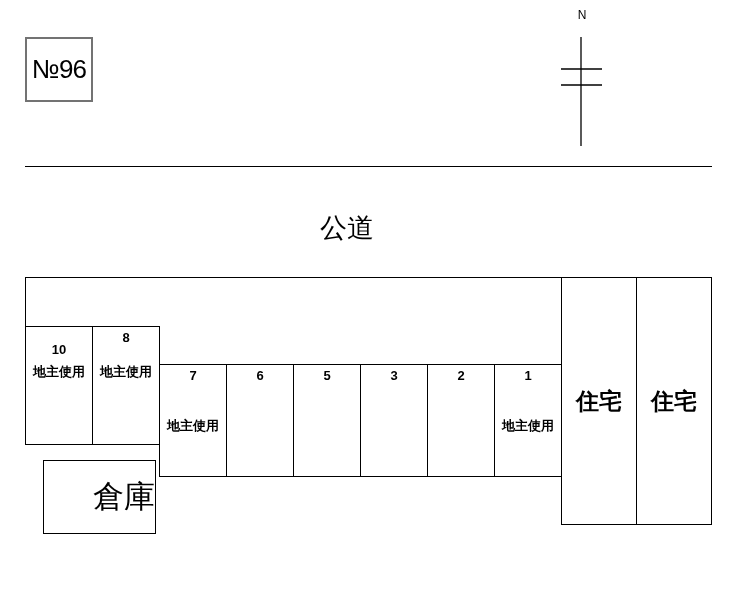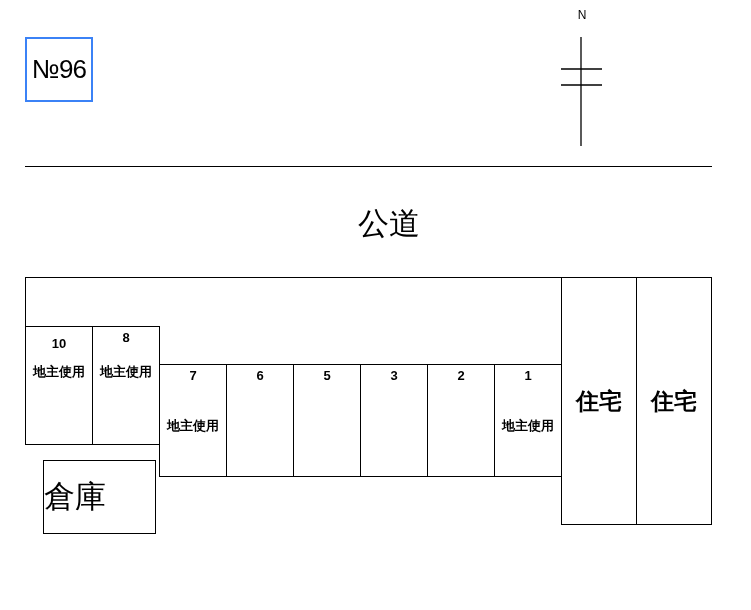--- a/index.html
+++ b/index.html
@@ -1,31 +1,31 @@
 <!DOCTYPE html>
 <html><head>
 <meta charset="utf-8">
 <style>
   html, body { margin: 0; padding: 0; background: #ffffff; }
   body { width: 751px; height: 610px; position: relative; overflow: hidden;
          font-family: "Liberation Sans", "DejaVu Sans", sans-serif; color: #000; }
   .abs { position: absolute; box-sizing: border-box; }
-  .no-box { left: 25px; top: 37px; width: 68px; height: 65px; border: 2px solid #3b82f6;
+  .no-box { left: 25px; top: 37px; width: 68px; height: 65px; border: 2px solid #737373;
             display: flex; align-items: center; justify-content: center; font-size: 26px; letter-spacing: -1px; }
   .n-label { left: 570px; top: 8px; width: 24px; text-align: center; font-size: 12px; }
   .line { background: #000; }
   .road-line { left: 25px; top: 166px; width: 687px; height: 1px; }
-  .road-label { left: 320px; top: 203px; width: 100px; text-align: right; font-size: 31px; }
+  .road-label { left: 320px; top: 210px; width: 100px; text-align: left; font-size: 27px; }
   .site { border: 1px solid #000; }
   .cell { border: 1px solid #000; background: #fff; font-weight: bold; }
   .cell .num { position: absolute; left: 0; right: 0; text-align: center; font-size: 13px; }
   .cell .use { position: absolute; left: 0; right: 0; text-align: center; font-size: 13px; white-space: nowrap; font-family: Liberation Serif, serif; }
   .house { border: 1px solid #000; display: flex; align-items: center; justify-content: center; font-size: 23px; font-weight: bold; }
   .store { left: 43px; top: 460px; width: 113px; height: 74px; border: 1px solid #000;
-           display: flex; align-items: center; justify-content: flex-start; font-size: 31px; }
+           display: flex; align-items: center; justify-content: flex-end; font-size: 31px; }
 </style>
 </head>
 <body>
 
 <div class="abs no-box">
   <span>№96</span>
 </div>
 
 <div class="abs n-label">N</div>
 <div class="abs" style="left:558px; top:36px; width:46px; height:112px;">
@@ -35,21 +35,21 @@
     <line x1="3" y1="49" x2="44" y2="49" stroke="#000" stroke-width="1.3"></line>
   </svg>
 </div>
 
 <div class="abs line road-line"></div>
 <div class="abs road-label">公道</div>
 
 <div class="abs site" style="left:25px; top:277px; width:537px; height:88px; border-bottom:none;"></div>
 
 <div class="abs cell" style="left:25px; top:326px; width:68px; height:119px;">
-  <div class="num" style="top:9px;">10</div>
+  <div class="num" style="top:15px;">10</div>
   <div class="use" style="top:36px;">地主使用</div>
 </div>
 <div class="abs cell" style="left:92px; top:326px; width:68px; height:119px;">
   <div class="num" style="top:3px;">8</div>
   <div class="use" style="top:36px;">地主使用</div>
 </div>
 
 <div class="abs cell" style="left:159px; top:364px; width:68px; height:113px;">
   <div class="num" style="top:3px;">7</div>
   <div class="use" style="top:52px;">地主使用</div>

